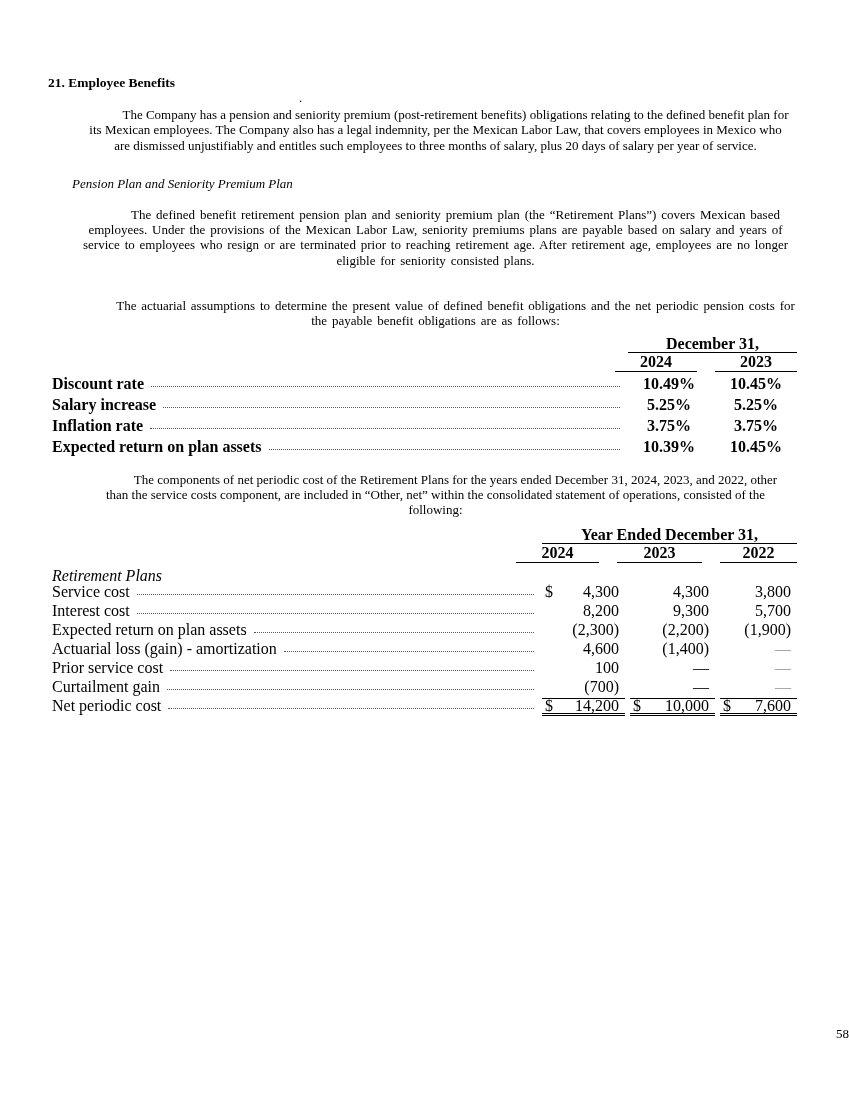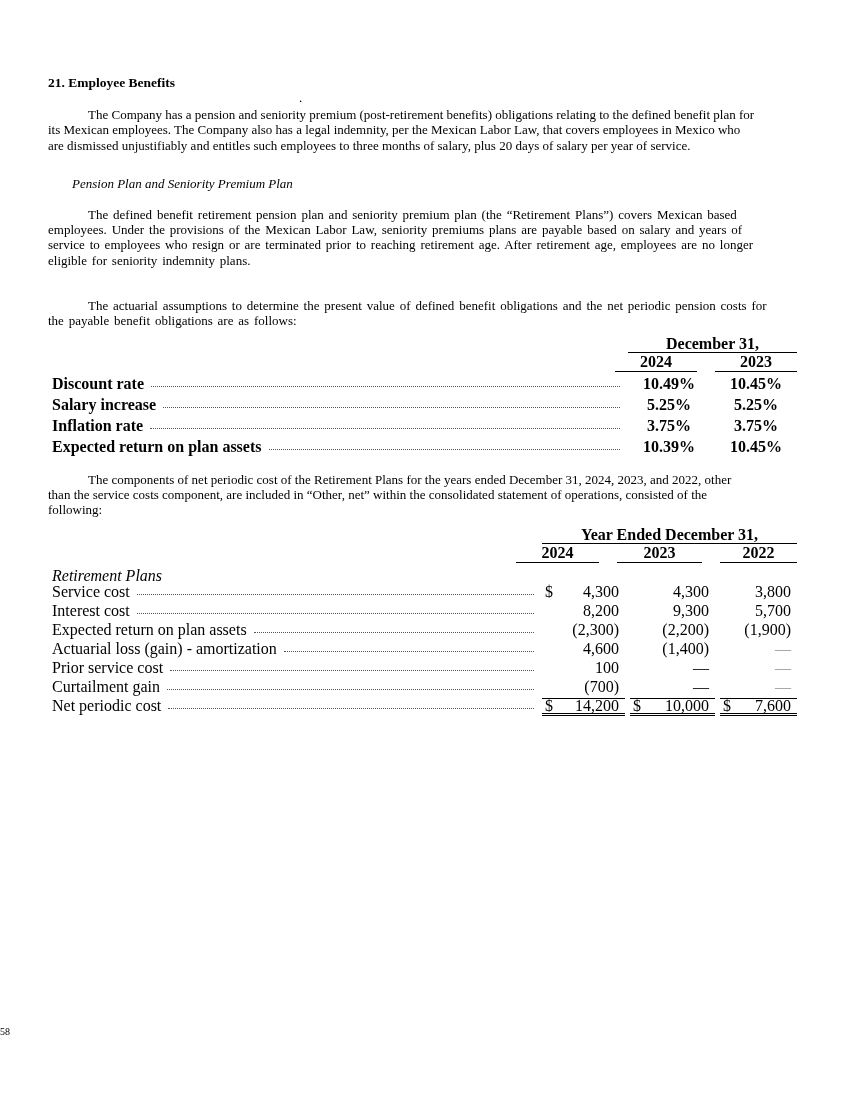--- a/index.html
+++ b/index.html
@@ -20,20 +20,21 @@
     line-height:16px;
   }
   .stray{
     position:absolute;left:299px;top:90px;
     font-size:13px;
   }
   .para{margin:0;}
   .para .ln{
     line-height:15.3px;
     white-space:nowrap;
+    text-align:center;
   }
   .para .first{text-indent:40px;}
   .p1{margin-top:16px;}
   .p2{margin-top:16px;word-spacing:1.6px;}
   .p3{margin-top:30px;word-spacing:1.6px;}
   .p4{margin-top:13px;}
   .subheading{
     margin-top:23px;
     margin-left:24px;
     font-style:italic;
@@ -78,21 +79,21 @@
   .t2 .val{margin-left:auto;padding-right:6px;}
   .section-row{height:15px;line-height:15px;font-style:italic;margin-top:1px;}
   .total .vcell{
     border-top:1px solid #000;
     border-bottom:3px double #000;
     height:18px;align-items:center;
   }
   .muted{color:#9a9a9a;}
   .page-number{
     position:absolute;left:0;right:0;top:1026px;
-    text-align:left;font-size:10px;
+    text-align:right;font-size:13px;
   }
 </style>
 </head>
 <body>
 
 <div class="page">
   <span class="stray">.</span>
 
   <div class="content">
 
@@ -103,21 +104,21 @@
       <div class="ln">its Mexican employees. The Company also has a legal indemnity, per the Mexican Labor Law, that covers employees in Mexico who</div>
       <div class="ln">are dismissed unjustifiably and entitles such employees to three months of salary, plus 20 days of salary per year of service.</div>
     </div>
 
     <div class="subheading">Pension Plan and Seniority Premium Plan</div>
 
     <div class="para p2">
       <div class="ln first">The defined benefit retirement pension plan and seniority premium plan (the “Retirement Plans”) covers Mexican based</div>
       <div class="ln">employees. Under the provisions of the Mexican Labor Law, seniority premiums plans are payable based on salary and years of</div>
       <div class="ln">service to employees who resign or are terminated prior to reaching retirement age. After retirement age, employees are no longer</div>
-      <div class="ln">eligible for seniority indemnity plans.</div>
+      <div class="ln">eligible for seniority consisted plans.</div>
     </div>
 
     <div class="para p3">
       <div class="ln first">The actuarial assumptions to determine the present value of defined benefit obligations and the net periodic pension costs for</div>
       <div class="ln">the payable benefit obligations are as follows:</div>
     </div>
 
     <div class="tbl t1">
       <div class="hdr-row">
         <div class="hdr-span">December 31,</div>

